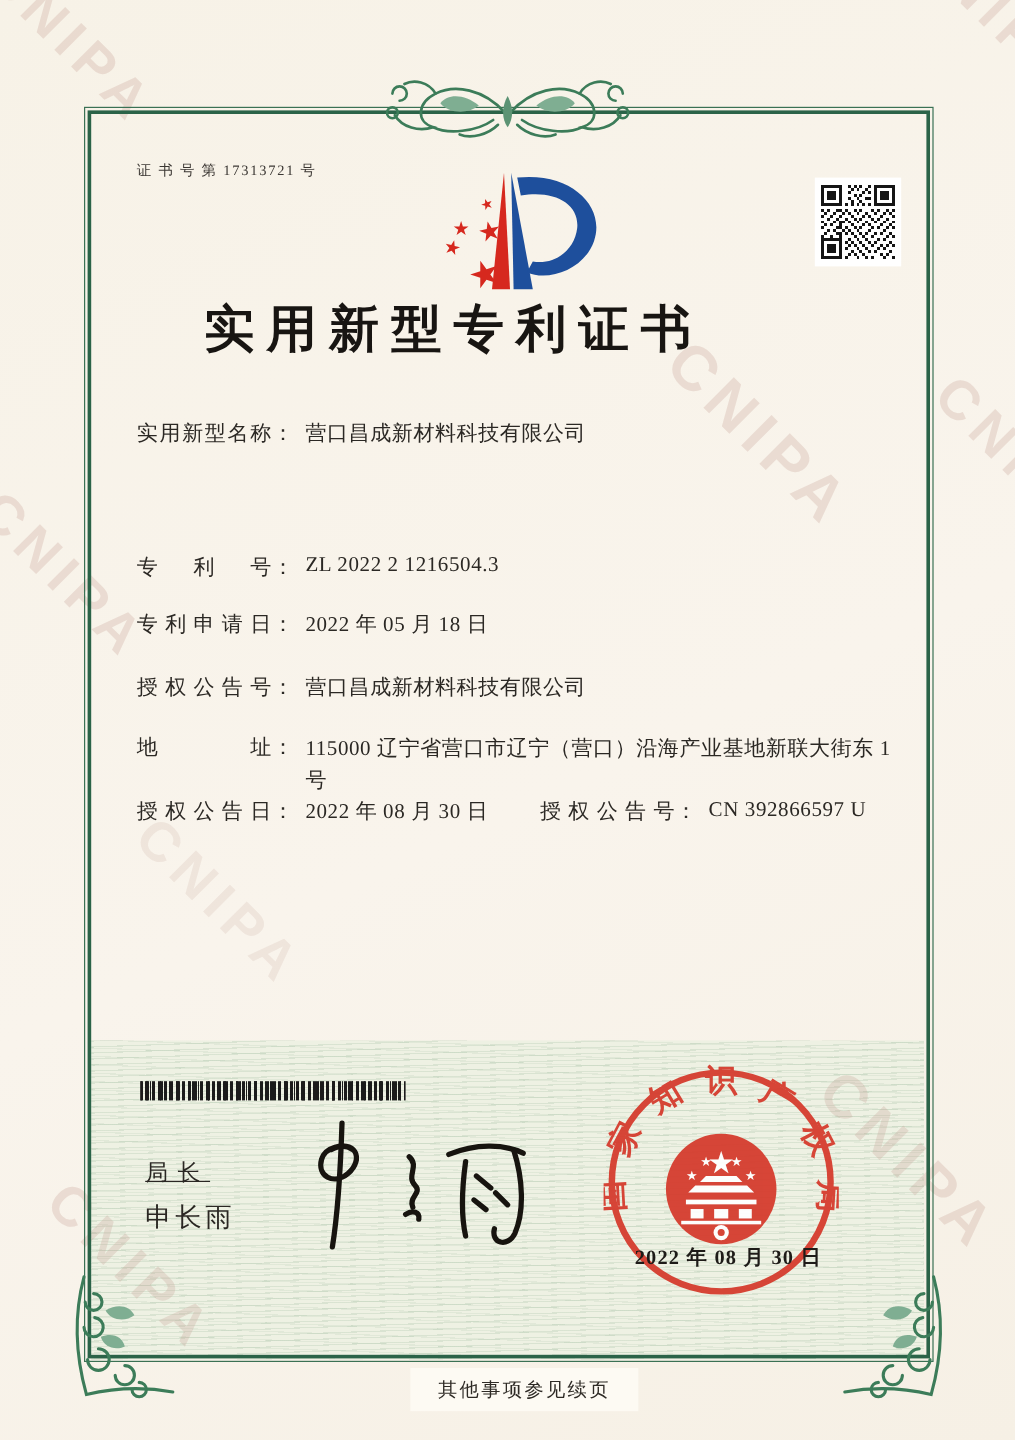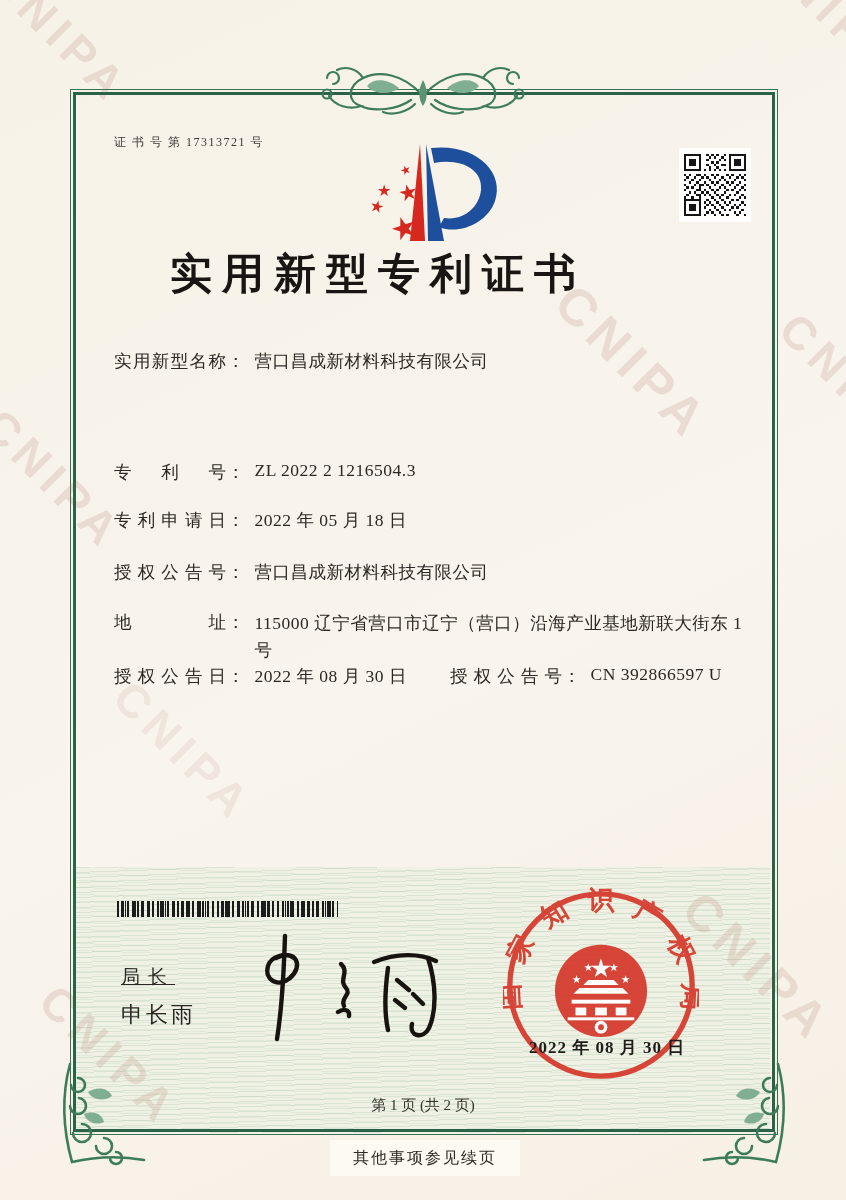--- a/index.html
+++ b/index.html
@@ -64,21 +64,21 @@
 
   .sig-title{position:absolute;left:121px;top:964px;font-size:19px;letter-spacing:8px;color:#2a2723;text-decoration:underline;}
   .sig-name{position:absolute;left:121px;top:1000px;font-size:22px;letter-spacing:3px;color:#2a2723;}
   .signature{position:absolute;left:238px;top:928px;}
 
   .seal{position:absolute;left:503px;top:887px;opacity:0.93;}
   .seal-date{position:absolute;left:524px;top:1036px;width:166px;text-align:center;font-size:17px;
              letter-spacing:1px;color:#1e1b18;font-weight:600;}
 
   .page-info{position:absolute;left:0;top:1096px;width:846px;text-align:center;font-size:15px;color:#34302b;}
-  .footer-box{position:absolute;left:330px;top:1140px;width:190px;height:36px;background:#fdfaf3;
+  .footer-box{position:absolute;left:342px;top:1140px;width:190px;height:36px;background:#fdfaf3;
               display:flex;align-items:center;justify-content:center;font-size:16px;color:#2e2a25;letter-spacing:2px;}
 </style>
 </head>
 <body>
 
 <div class="page">
 
   <div class="band"></div>
 
   <span class="wm w1">CNIPA</span>
@@ -230,19 +230,18 @@
         <rect x="-26" y="17" width="11" height="8" fill="#fff"></rect>
         <rect x="-6" y="17" width="12" height="8" fill="#fff"></rect>
         <rect x="15" y="17" width="11" height="8" fill="#fff"></rect>
         <rect x="-34" y="27" width="68" height="3" fill="#fff"></rect>
         <circle cx="0" cy="37" r="6.5" fill="#fff"></circle>
         <circle cx="0" cy="37" r="3" fill="#d5392b"></circle>
       </g>
     </svg>
     <div class="seal-date">2022 年 08 月 30 日</div>
 
-    <div class="page-info">第 1 页 (共 2 页)</div>
     <div class="footer-box">
       <span>其他事项参见续页</span>
     </div>
 
   </div>
 </div>
 
 </body></html>

